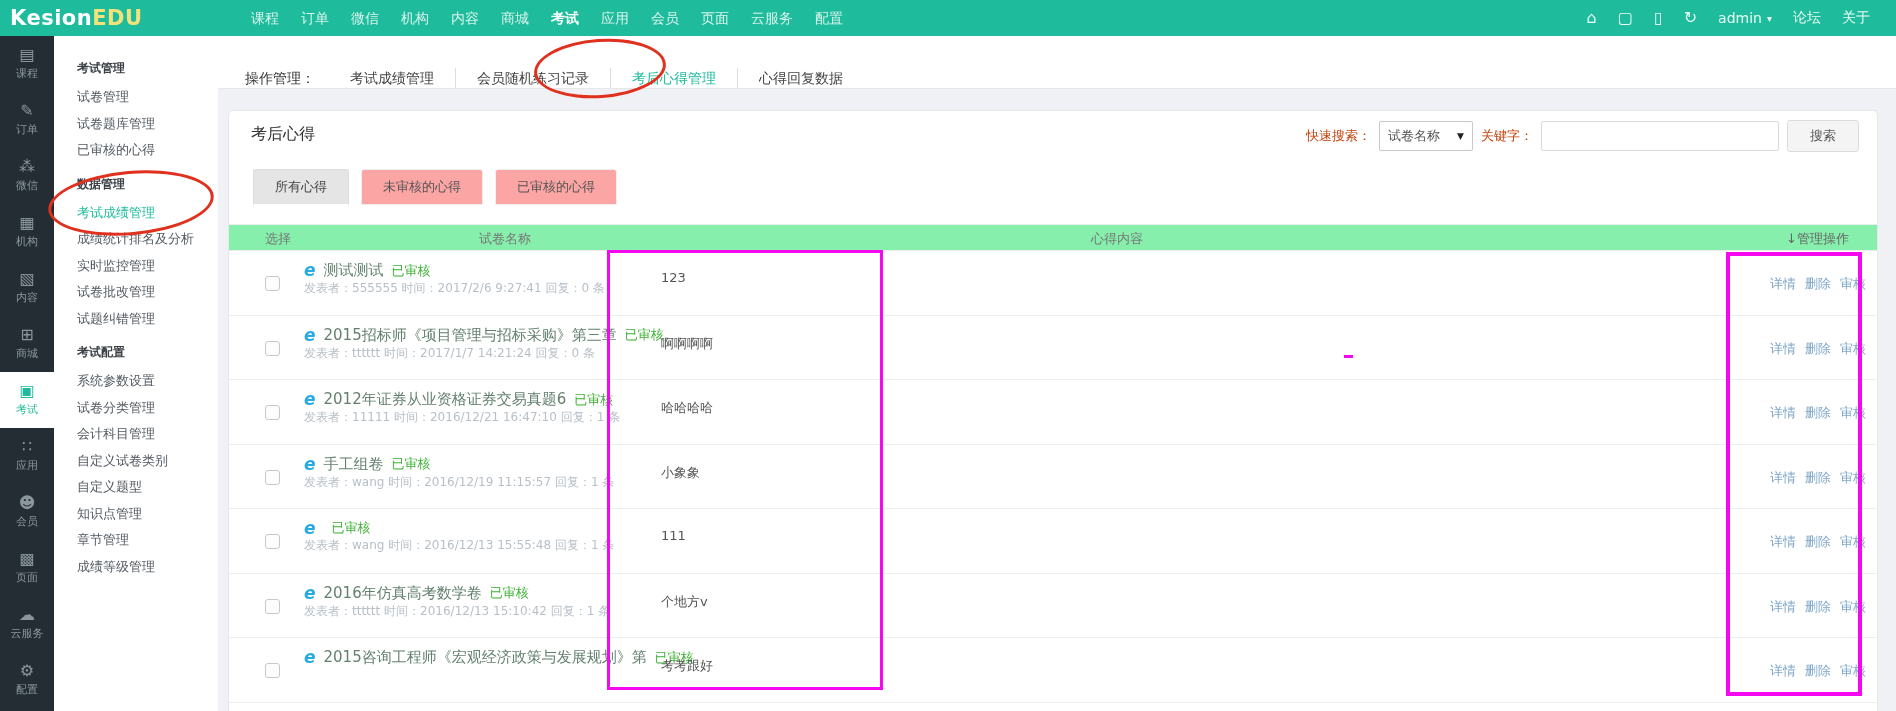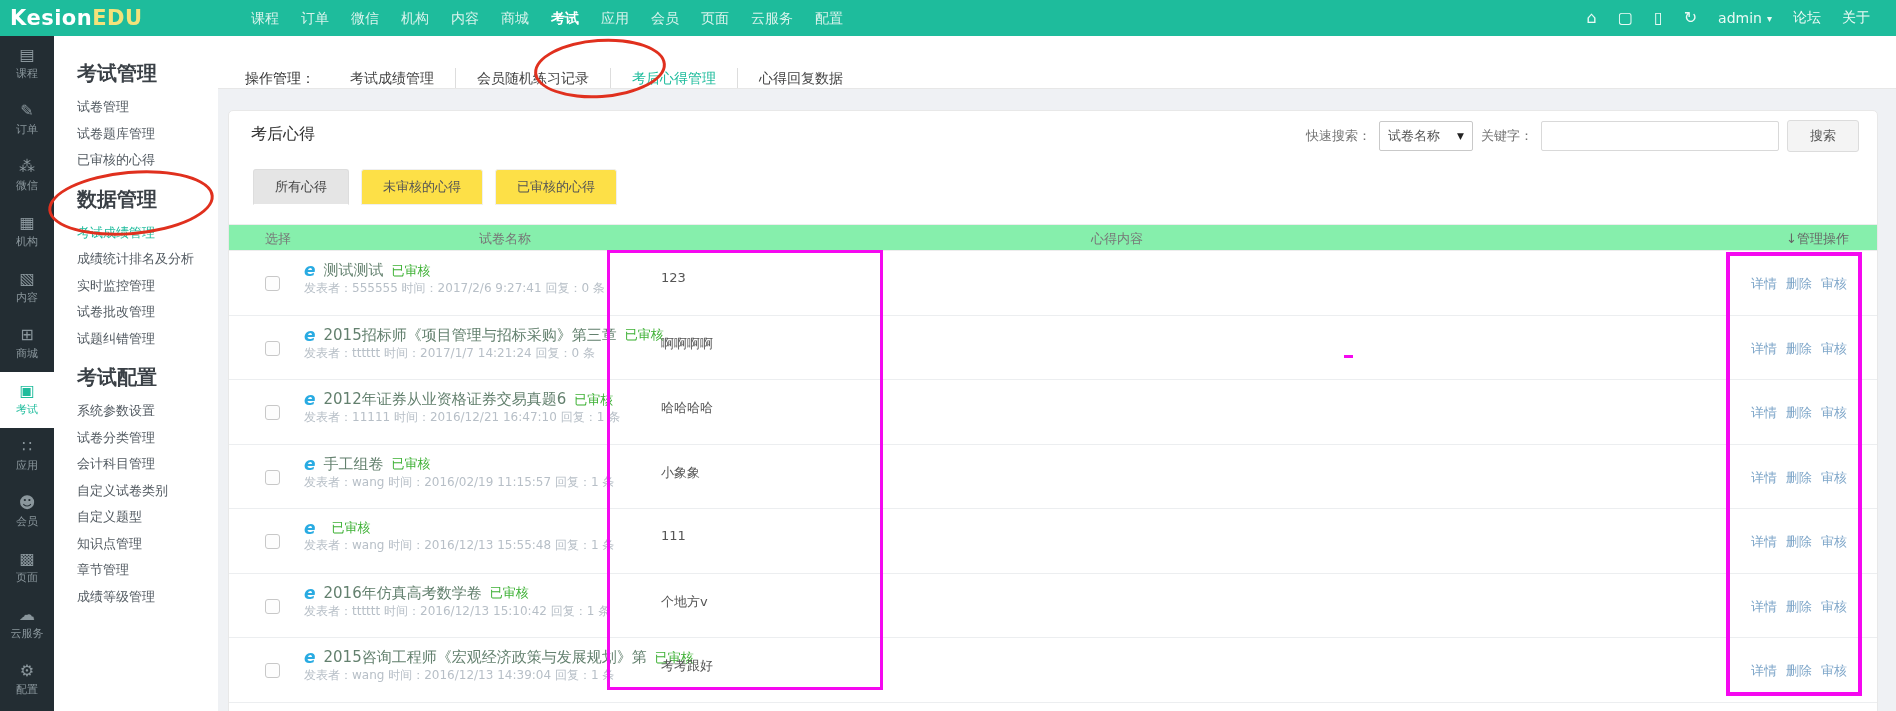--- a/index.html
+++ b/index.html
@@ -34,70 +34,70 @@
   }
   .sb-item { height:56px; display:flex; flex-direction:column; align-items:center; justify-content:center; gap:3px; color:#8a969c; cursor:pointer; }
   .sb-item .sb-ico { font-size:16px; line-height:1; }
   .sb-item .sb-label { font-size:11px; }
   .sb-item.active { background:#ffffff; color:#1ebc9c; }
   
   .submenu {
     position:absolute; top:36px; left:54px; width:164px; height:675px;
     background:#fff; padding:20px 8px 0 23px; z-index:10;
   }
-  .sm-header { font-size:20px; font-weight:bold; color:#3a4046; margin:12px 0 7px; }
+  .sm-header { font-size:12px; font-weight:bold; color:#3a4046; margin:12px 0 7px; }
   .sm-header:first-child { margin-top:4px; }
   .sm-item { font-size:13px; color:#525a61; line-height:26.5px; cursor:pointer; white-space:nowrap; }
   .sm-item.active { color:#1ebc9c; }
   
   .breadbar {
     position:absolute; top:36px; left:218px; width:1678px; height:53px;
     background:#fff; border-bottom:1px solid #e7e7e7;
     display:flex; align-items:flex-end; padding-left:27px; z-index:5;
   }
   .bc-label { font-size:14px; color:#333; margin-right:14px; }
   .bc-tab { font-size:14px; color:#444; padding:0 21px; cursor:pointer; position:relative; line-height:20px; }
   .bc-tab + .bc-tab { border-left:1px solid #ddd; }
   .bc-tab.active { color:#1ebc9c; }
   
   .panel {
     position:absolute; top:110px; left:228px; width:1650px; height:660px;
     background:#fff; border:1px solid #e8e8e8; border-radius:5px; z-index:4;
   }
   .panel-title { position:absolute; left:22px; top:13px; font-size:16px; color:#333; }
   .searchrow { position:absolute; right:18px; top:9px; display:flex; align-items:center; gap:8px; }
-  .sr-label { font-size:13px; color:#737373; white-space:nowrap; }
+  .sr-label { font-size:13px; color:#c2410c; white-space:nowrap; }
   .sr-select { width:94px; height:30px; border:1px solid #c9c9c9; border-radius:2px; background:#fff;
                display:flex; align-items:center; justify-content:space-between; padding:0 8px; cursor:pointer; color:#555; }
   .sr-select .sel-caret { font-size:9px; color:#222; }
   .sr-input { width:238px; height:30px; border:1px solid #d9d9d9; border-radius:2px; padding:0 8px; font-size:13px; color:#555; outline:none; font-family:inherit; }
   .sr-btn { width:72px; height:32px; background:#f4f4f4; border:1px solid #dcdcdc; border-radius:3px; font-size:13px; color:#555; cursor:pointer; font-family:inherit; }
   
   .tabs { position:absolute; left:24px; top:58px; display:flex; gap:12px; }
   .tab { height:36px; padding:0 21px; display:flex; align-items:center; font-size:13px; color:#555;
-         background:#fde047; border:1px solid #efefef; border-radius:3px 3px 0 0; cursor:pointer; white-space:nowrap; }
+         background:#fca5a5; border:1px solid #efefef; border-radius:3px 3px 0 0; cursor:pointer; white-space:nowrap; }
   .tab.active { background:#e5e5e5; border:1px solid #ddd; border-bottom:1px solid #fff; color:#444; }
   
   .thead { position:absolute; left:0; top:113px; width:1648px; height:27px; background:#86efac;
            border-top:1px solid #ededed; border-bottom:1px solid #ededed; font-size:13px; color:#777; }
   .th-select  { position:absolute; left:36px;  top:5px; }
   .th-name    { position:absolute; left:250px; top:5px; }
   .th-content { position:absolute; left:862px; top:5px; }
   .th-actions { position:absolute; right:28px; top:5px; color:#666; }
   .rows { position:absolute; left:0; top:140px; width:1648px; }
   .row { position:relative; height:64.5px; border-bottom:1px solid #eceef0; background:#fff; }
   .cb { position:absolute; left:36px; top:25px; width:15px; height:15px; border:1px solid #c8c8c8; border-radius:3px; background:#fdfdfd; cursor:pointer; }
   .row-main { position:absolute; left:75px; top:10px; }
   .row-line1 { display:flex; align-items:center; gap:8px; }
   .ie { color:#29abe2; font-weight:bold; font-size:17px; line-height:1; font-style:italic; }
   .row-title { font-size:15px; color:#63806e; cursor:pointer; white-space:nowrap; }
   .badge { font-size:13px; color:#3eb135; white-space:nowrap; }
   .row-meta { font-size:12px; color:#b7bfc7; white-space:nowrap; }
   .row-content { position:absolute; left:432px; top:19px; font-size:13px; color:#555; }
-  .row-actions { position:absolute; right:30px; top:24px; display:flex; gap:9px; font-size:13px; }
+  .row-actions { position:absolute; right:11px; top:24px; display:flex; gap:9px; font-size:13px; }
   .row-actions a { color:#7ea6c9; cursor:pointer; text-decoration:none; white-space:nowrap; }
   
   .ann { position:absolute; z-index:60; pointer-events:none; }
   .ann-ellipse-bc { left:534px; top:39px; width:132px; height:59px; border:3px solid #e0301e; border-radius:50%; transform:rotate(-4deg); }
   .ann-ellipse-sm { left:48px; top:171px; width:166px; height:64px; border:3px solid #e0301e; border-radius:50%; transform:rotate(-5deg); }
   .ann-rect-content { left:607px; top:250px; width:276px; height:440px; border:3px solid #f508f0; }
   .ann-rect-actions { left:1726px; top:252px; width:136px; height:444px; border:4px solid #f508f0; }
   .ann-dash { left:1344px; top:355px; width:9px; height:3px; background:#f508f0; }
 </style>
 </head>
@@ -298,21 +298,21 @@
     </div>
 
     <div class="row">
       <span class="cb"></span>
       <div class="row-main">
         <div class="row-line1">
           <span class="ie">e</span>
           <span class="row-title">手工组卷</span>
           <span class="badge">已审核</span>
         </div>
-        <div class="row-meta">发表者：wang 时间：2016/02/19 11:15:57 回复：1 条</div>
+        <div class="row-meta">发表者：wang 时间：2016/12/19 11:15:57 回复：1 条</div>
       </div>
       <div class="row-content">小象象</div>
       <div class="row-actions">
         <a>详情</a>
         <a>删除</a>
         <a>审核</a>
       </div>
     </div>
 
     <div class="row">
@@ -352,21 +352,20 @@
     </div>
 
     <div class="row">
       <span class="cb"></span>
       <div class="row-main">
         <div class="row-line1">
           <span class="ie">e</span>
           <span class="row-title">2015咨询工程师《宏观经济政策与发展规划》第</span>
           <span class="badge">已审核</span>
         </div>
-        <div class="row-meta">发表者：wang 时间：2016/12/13 14:39:04 回复：1 条</div>
       </div>
       <div class="row-content">考考跟好</div>
       <div class="row-actions">
         <a>详情</a>
         <a>删除</a>
         <a>审核</a>
       </div>
     </div>
 
   </div>

